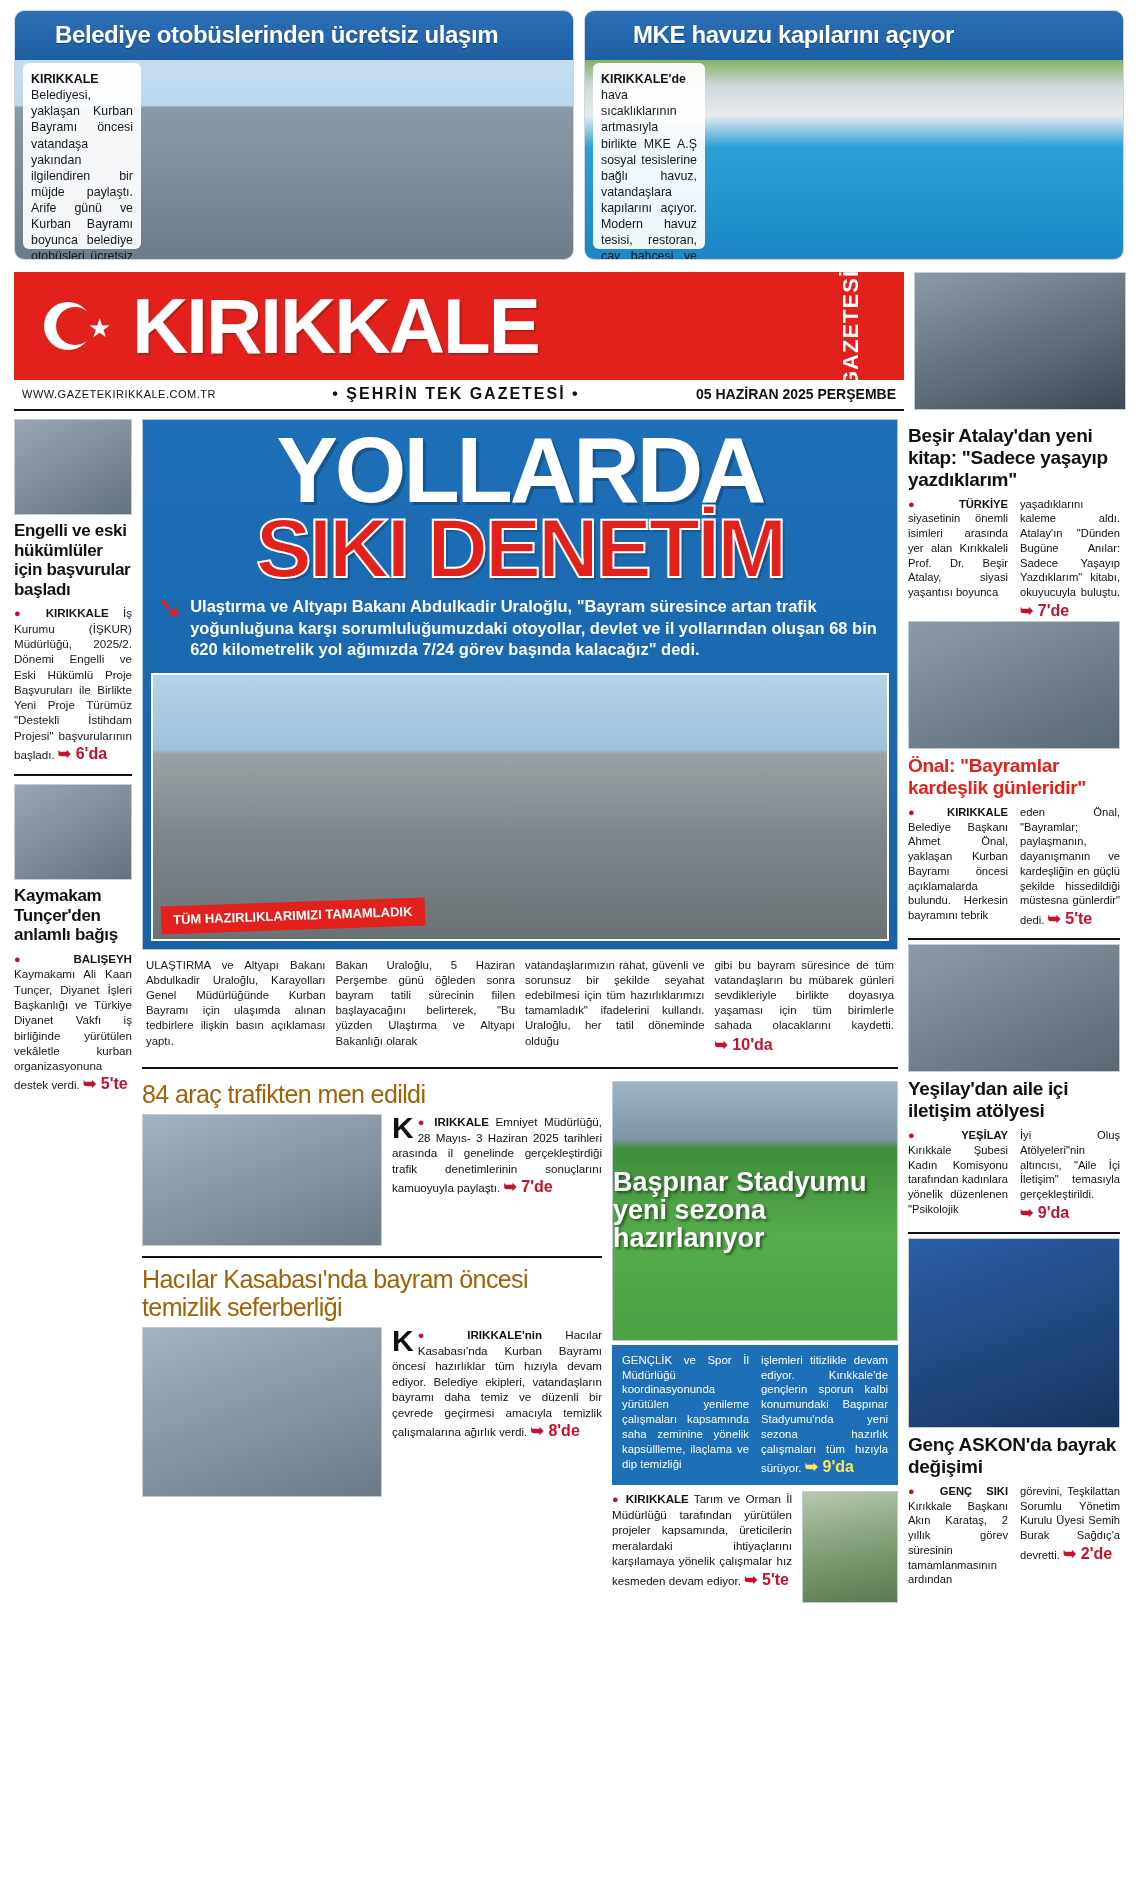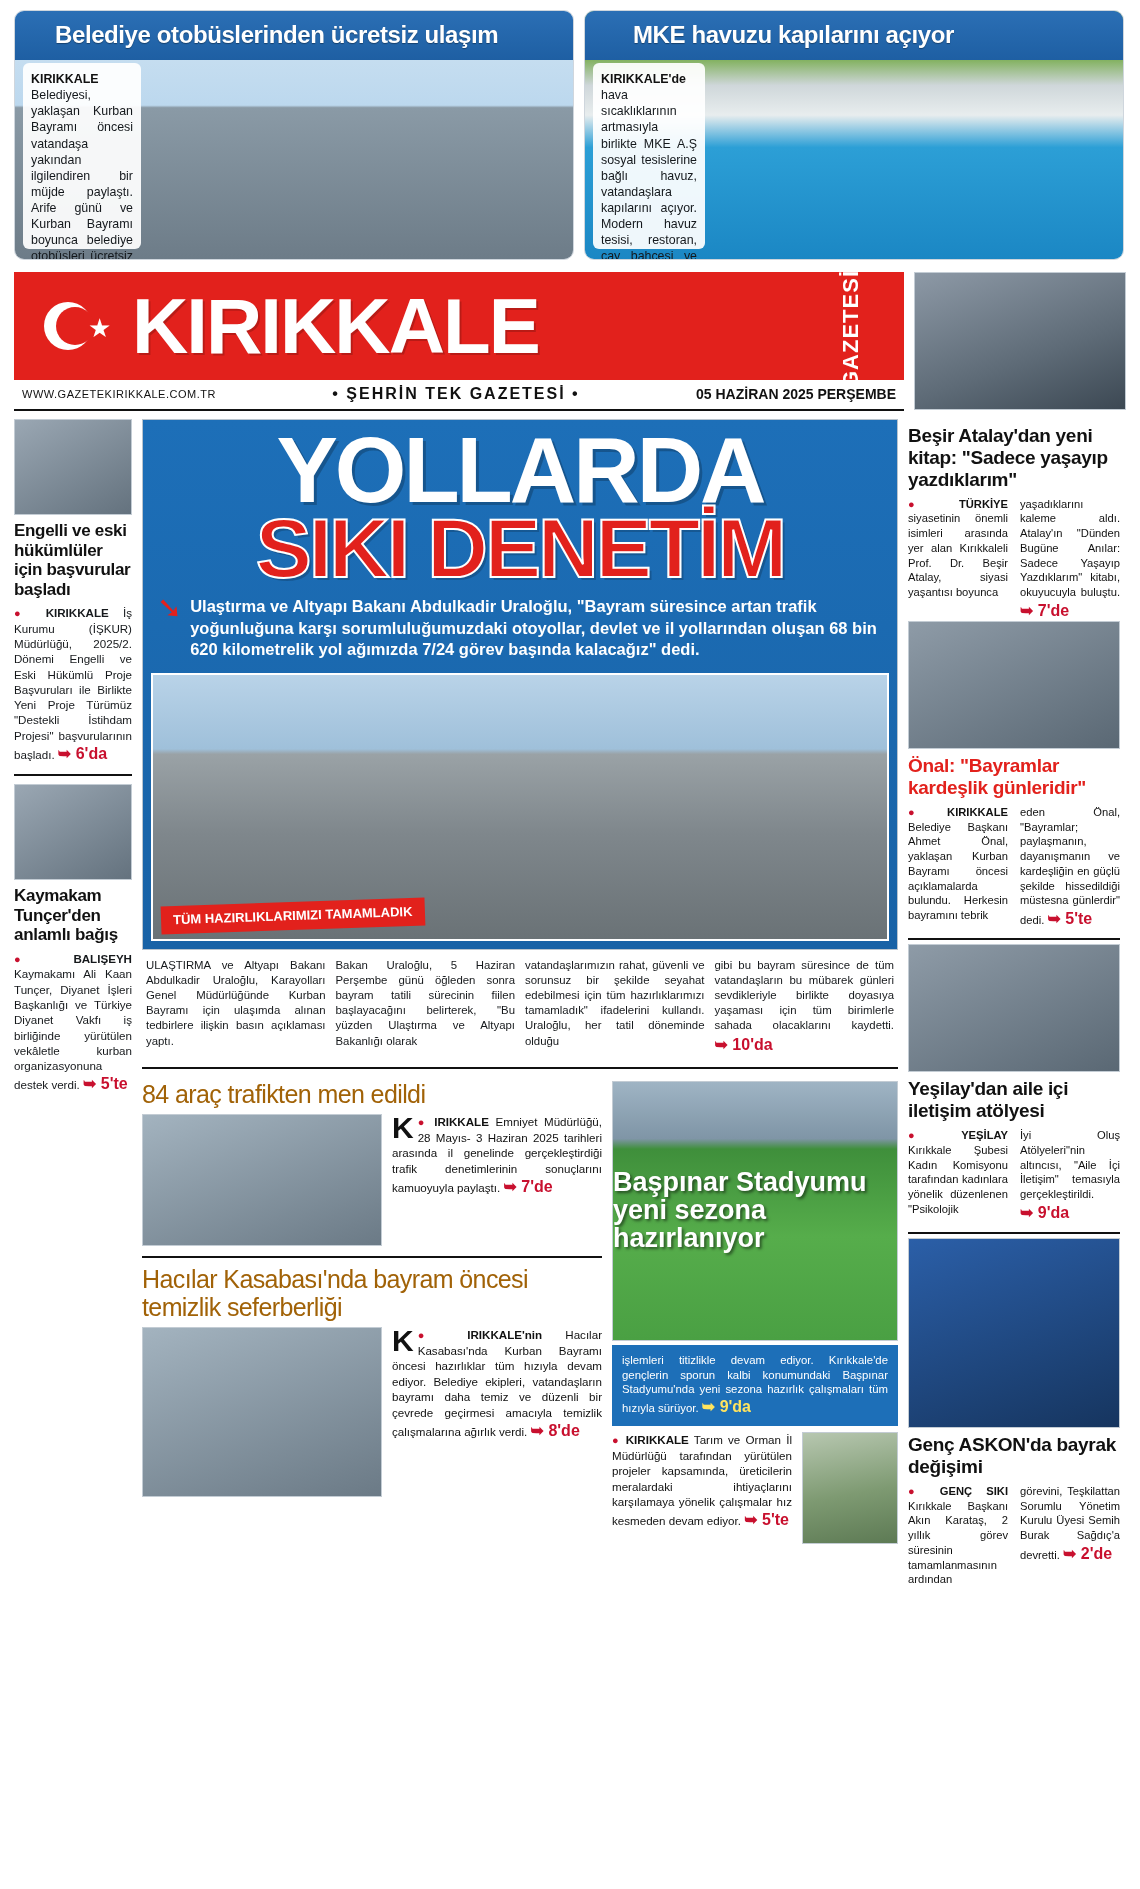--- a/index.html
+++ b/index.html
@@ -397,20 +397,21 @@
                 <span class="pageref">8'de</span>
               </div>
             </div>
           </div>
 
           <div style="flex:1;">
             <div class="stadium">
               <div class="stadium-title">Başpınar Stadyumu yeni sezona hazırlanıyor</div>
             </div>
             <div class="caption-bar">
+              <div class="c">GENÇLİK ve Spor İl Müdürlüğü koordinasyonunda yürütülen yenileme çalışmaları kapsamında saha zeminine yönelik kapsüllleme, ilaçlama ve dip temizliği</div>
               <div class="c">
                 <span>işlemleri titizlikle devam ediyor. Kırıkkale'de gençlerin sporun kalbi konumundaki Başpınar Stadyumu'nda yeni sezona hazırlık çalışmaları tüm hızıyla sürüyor.</span>
                 <span class="pageref">9'da</span>
               </div>
             </div>
 
             <div class="bottom-row">
               <div class="mid-text" style="flex:0 0 180px;">
                 <span class="bullet-tag">KIRIKKALE</span><span> Tarım ve Orman İl Müdürlüğü tarafından yürütülen projeler kapsamında, üreticilerin meralardaki ihtiyaçlarını karşılamaya yönelik çalışmalar hız kesmeden devam ediyor.</span>
                 <span class="pageref">5'te</span>

